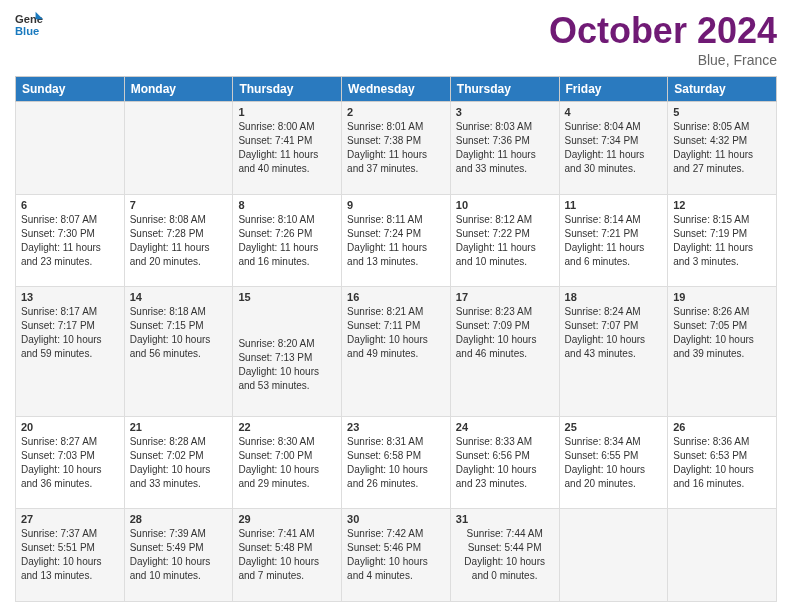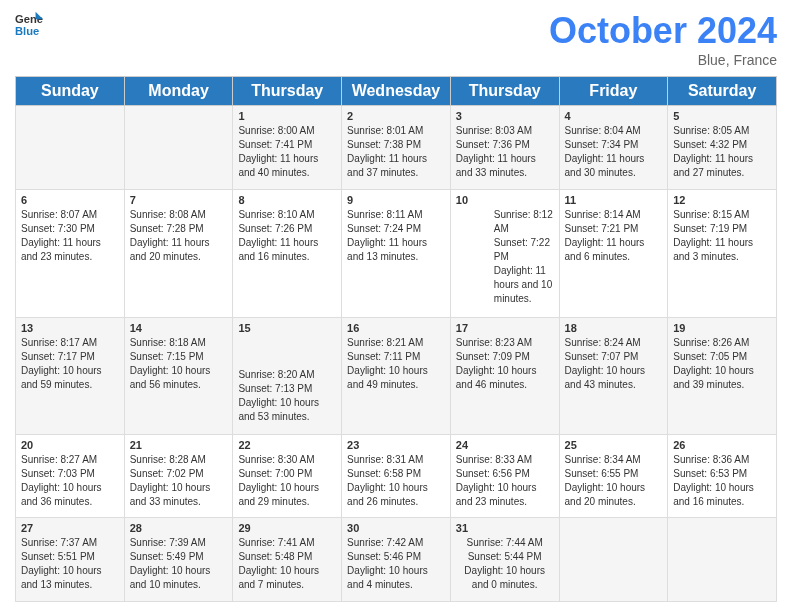--- a/index.html
+++ b/index.html
@@ -31,38 +31,38 @@
     .logo-icon {
       width: 28px;
       height: 28px;
     }
     .title-block {
       text-align: right;
     }
     .month-title {
       font-size: 36px;
       font-weight: bold;
-      color: #3b82f6;
+      color: #701a75;
     }
     .location {
       font-size: 14px;
       color: #666;
     }
     .calendar-table {
       width: 100%;
       border-collapse: collapse;
       flex: 1;
     }
     .calendar-table th {
       background-color: #2a7abf;
       color: #fff;
-      font-size: 16px;
+      font-size: 12px;
       font-weight: bold;
       padding: 5px 6px;
-      text-align: center;
+      text-align: left;
       border: 1px solid #ccc;
     }
     .calendar-table td {
       border: 1px solid #ddd;
       vertical-align: top;
       padding: 4px 5px;
       font-size: 10px;
       color: #333;
       width: calc(100% / 7);
       background: #fff;
@@ -173,21 +173,21 @@
 Daylight: 11 hours and 16 minutes.</div>
           </td>
           <td>
             <span class="day-number">9</span>
             <div class="day-info" style="white-space: pre-line;">Sunrise: 8:11 AM
 Sunset: 7:24 PM
 Daylight: 11 hours and 13 minutes.</div>
           </td>
           <td>
             <span class="day-number">10</span>
-            <div class="day-info" style="white-space: pre-line; margin-left: 38px;">Sunrise: 8:12 AM
+            <div class="day-info" style="white-space: pre-line;">Sunrise: 8:12 AM
 Sunset: 7:22 PM
 Daylight: 11 hours and 10 minutes.</div>
           </td>
           <td>
             <span class="day-number">11</span>
             <div class="day-info" style="white-space: pre-line;">Sunrise: 8:14 AM
 Sunset: 7:21 PM
 Daylight: 11 hours and 6 minutes.</div>
           </td>
           <td>

